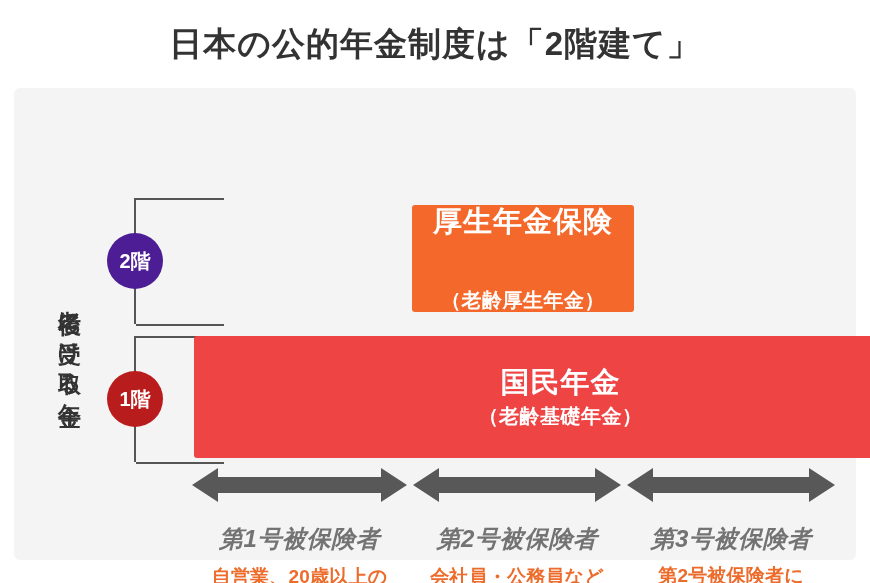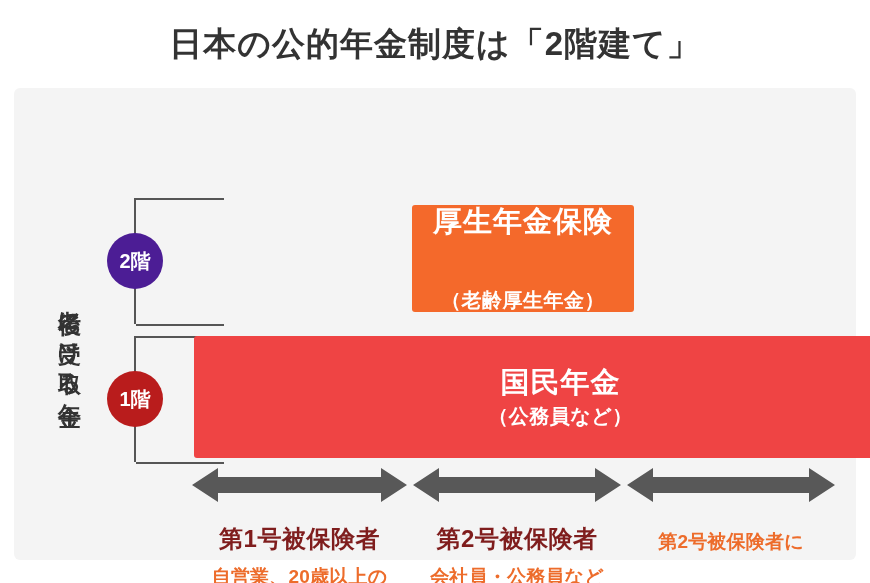--- a/index.html
+++ b/index.html
@@ -174,24 +174,25 @@
 
   
   .col {
     position: absolute;
     top: 434px;
     text-align: center;
   }
   .col .heading {
     font-size: 24px;
     font-weight: bold;
-    color: #7f1d1d;
+    color: #737373;
     letter-spacing: 0.5px;
     line-height: 34px;
     white-space: nowrap;
+    font-style: italic;
   }
   .col .detail {
     margin-top: 7px;
     font-size: 19px;
     font-weight: bold;
     color: #ed6c2b;
     letter-spacing: 0.2px;
     line-height: 27px;
   }
   .col-1 { left: 178px; width: 215px; }
@@ -217,21 +218,21 @@
 
     <div class="badge badge-floor1">1階</div>
 
     <div class="tier-box tier-upper">
       <div class="main">厚生年金保険</div>
       <div class="sub">（老齢厚生年金）</div>
     </div>
 
     <div class="tier-box tier-lower">
       <div class="main">国民年金</div>
-      <div class="sub">（公務員など）</div>
+      <div class="sub">（老齢基礎年金）</div>
     </div>
 
     <div class="arrow arrow-1">
       <svg width="215" height="38" viewBox="0 0 215 38" preserveAspectRatio="none" aria-hidden="true">
         <polygon points="0,19 26,2 26,11 189,11 189,2 215,19 189,36 189,27 26,27 26,36" fill="#585858"></polygon>
       </svg>
     </div>
 
     <div class="arrow arrow-2">
       <svg width="208" height="38" viewBox="0 0 208 38" preserveAspectRatio="none" aria-hidden="true">
@@ -254,20 +255,21 @@
     </div>
 
     <div class="col col-2">
       <div class="heading">第2号被保険者</div>
       <div class="detail">
         <div>会社員・公務員など</div>
       </div>
     </div>
 
     <div class="col col-3">
+      <div class="heading">第3号被保険者</div>
       <div class="detail">
         <div>第2号被保険者に</div>
 
       </div>
     </div>
 
   </div>
 </div>
 
 </body></html>

